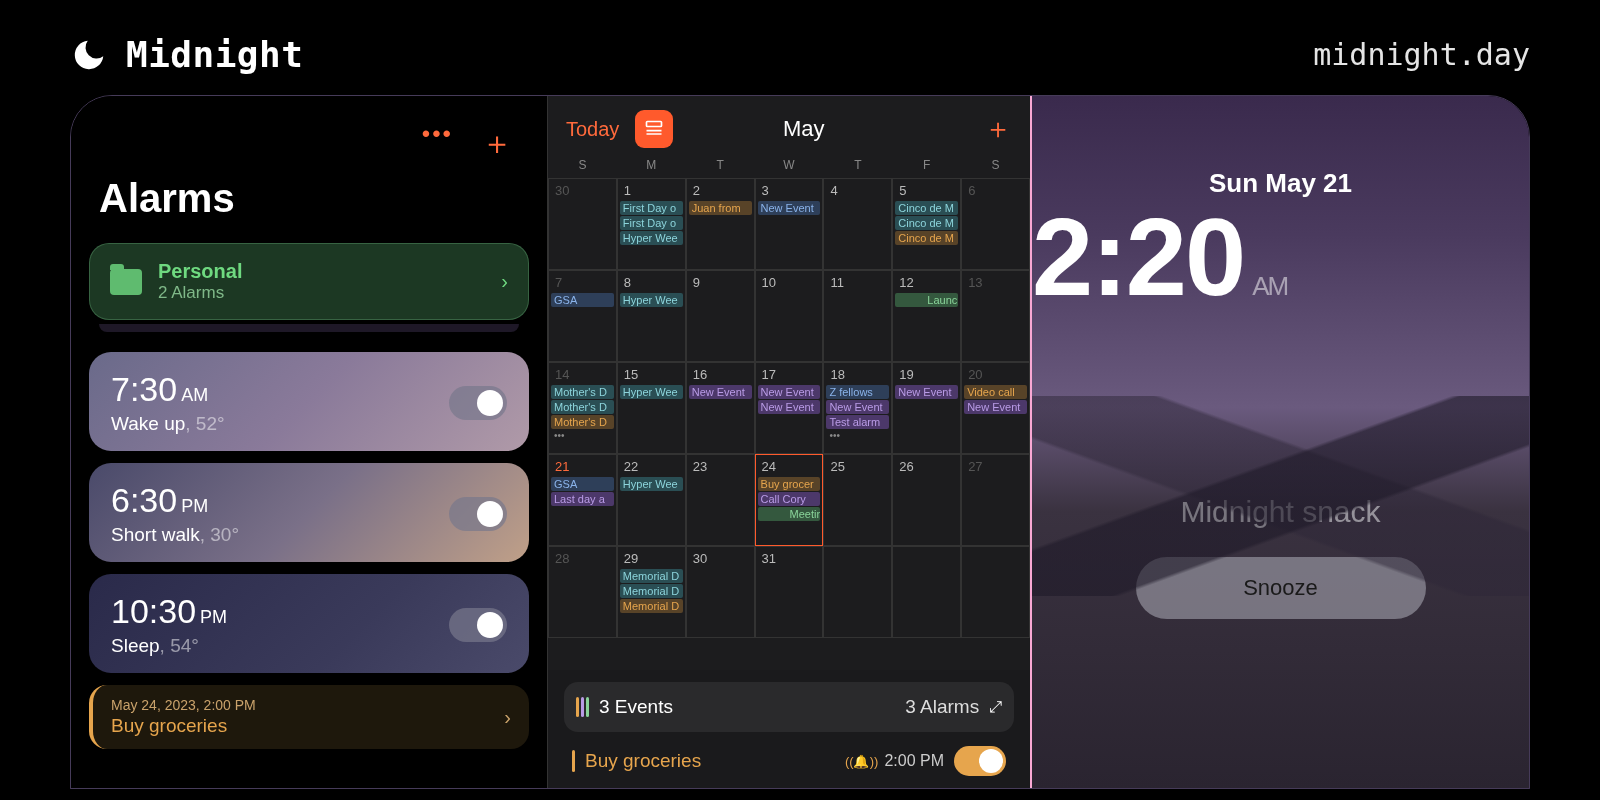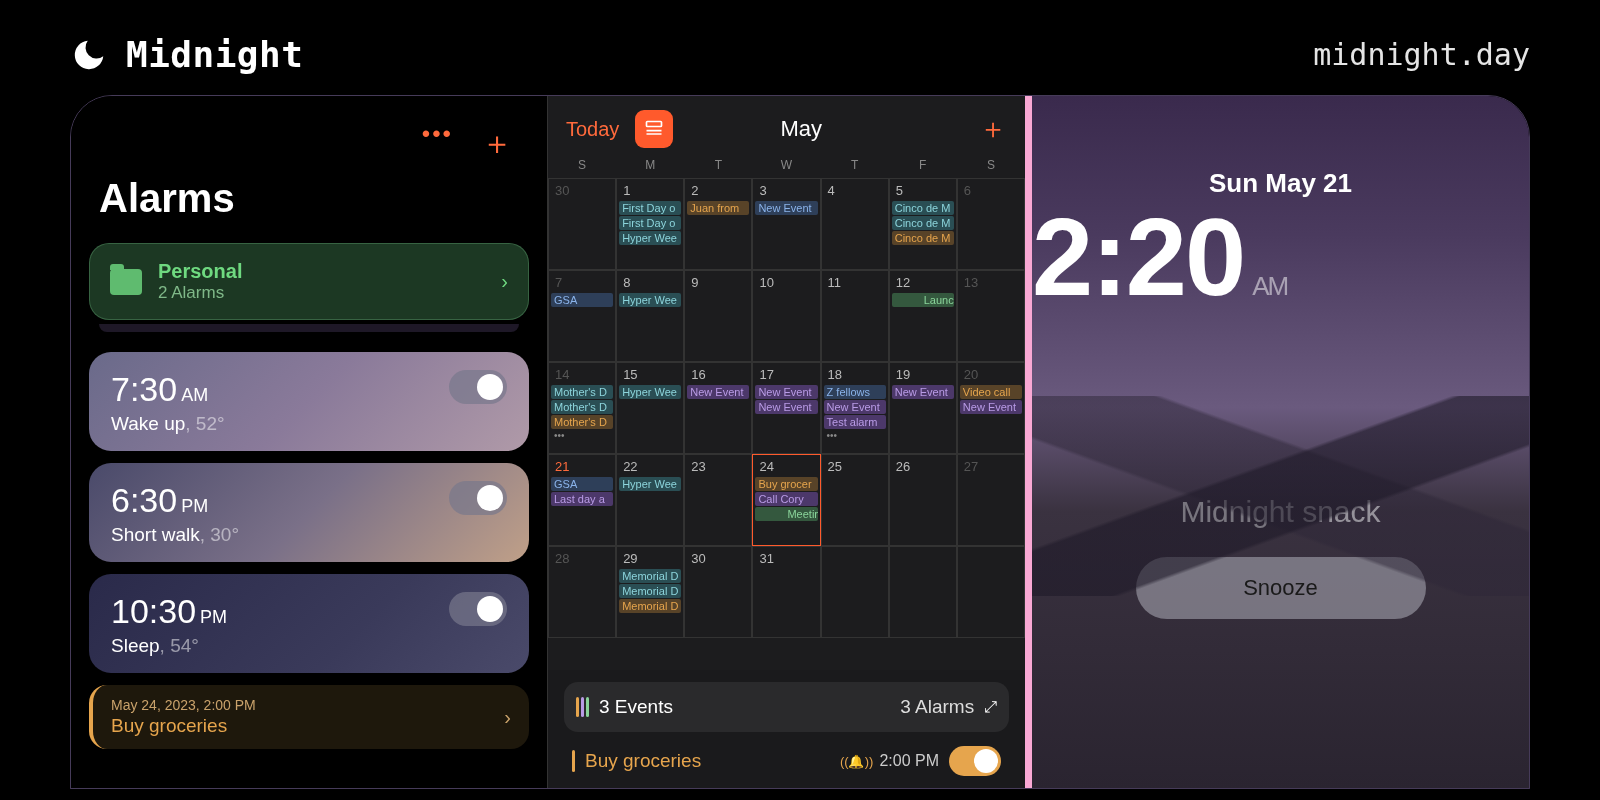--- a/index.html
+++ b/index.html
@@ -4,36 +4,36 @@
 <style>
 * { margin:0; padding:0; box-sizing:border-box; }
 body { background:#000; font-family:-apple-system,BlinkMacSystemFont,sans-serif; color:#fff; width:1600px; height:800px; overflow:hidden; }
 .header { display:flex; justify-content:space-between; align-items:center; padding:34px 70px 20px; }
 .brand { display:flex; align-items:center; gap:18px; }
 .brand-name { font-size:36px; font-weight:600; font-family:ui-monospace,monospace; letter-spacing:.5px; }
 .url { font-size:30px; font-family:ui-monospace,monospace; color:#e5e5e5;margin-left:12px; }
 .panels { display:flex; margin:0 70px; border:1.5px solid rgba(200,170,255,.35); border-top-left-radius:42px; border-top-right-radius:42px; overflow:hidden; height:694px; }
 .pane { flex:1; position:relative; overflow:hidden; }
 .pane-a { background:#000; border-right:1px solid #333; max-width:477px; }
-.pane-b { background:#1c1c1e; border-right:7px solid #f9a8d4; max-width:484px; }
+.pane-b { background:#1c1c1e; border-right:2px solid #f9a8d4; max-width:484px; }
 .pane-c { background:linear-gradient(180deg,#3a2a4d 0%,#4a3a5e 20%,#6a5a7e 45%,#3a3240 60%,#2a2430 100%); }
 
 .a-top { display:flex; justify-content:flex-end; gap:28px; padding:26px 34px 0; }
 .dots { color:#ff6a3c; font-size:24px; letter-spacing:2px; line-height:1; }
 .plus { color:#ff6a3c; font-size:32px; font-weight:300; }
 .a-title { font-size:40px; font-weight:700; padding:10px 28px 22px; }
 .folder { margin:0 18px 10px; border-radius:20px; padding:16px 20px; display:flex; align-items:center; gap:16px; background:rgba(80,160,100,.35); border:1px solid rgba(120,200,140,.3); }
 .folder-icon { width:32px; height:26px; background:#5fbb6f; border-radius:4px; position:relative; }
 .folder-icon::before { content:''; position:absolute; top:-5px; left:0; width:14px; height:6px; background:#5fbb6f; border-radius:3px 3px 0 0; }
 .folder-text { flex:1; }
 .f-title { color:#6fd980; font-size:20px; font-weight:600; }
 .f-sub { color:#7fb888; font-size:17px; }
 .chev { color:#6fd980; font-size:20px; }
 .folder-shadow { height:8px; margin:-6px 28px 20px; border-radius:0 0 14px 14px; background:rgba(100,80,130,.3); }
-.alarm { margin:0 18px 12px; border-radius:22px; padding:18px 22px 16px; display:flex; align-items:flex-start; position:relative; overflow:hidden;gap:8px; }
+.alarm { margin:0 18px 12px; border-radius:22px; padding:18px 22px 16px; display:flex; align-items:center; position:relative; overflow:hidden;gap:8px; }
 .alarm-1 { background:linear-gradient(135deg,#6a6a8a 0%,#8a7a9a 50%,#b09aa8 100%); }
 .alarm-2 { background:linear-gradient(135deg,#4a4a6a 0%,#7a7088 50%,#c0a088 100%); }
 .alarm-3 { background:linear-gradient(135deg,#2a2a4a 0%,#3a3a5a 60%,#4a4a6a 100%); }
 .alarm-body { flex:1; }
 .alarm-time { font-size:34px; font-weight:500; }
 .alarm-time small { font-size:18px; margin-left:4px; }
 .alarm-row { font-size:19px; margin-top:4px; }
 .alarm-label { color:#fff; }
 .alarm-temp { color:rgba(255,255,255,.5); }
 .toggle { width:58px; height:34px; border-radius:20px; background:rgba(120,120,140,.7); position:relative; }

